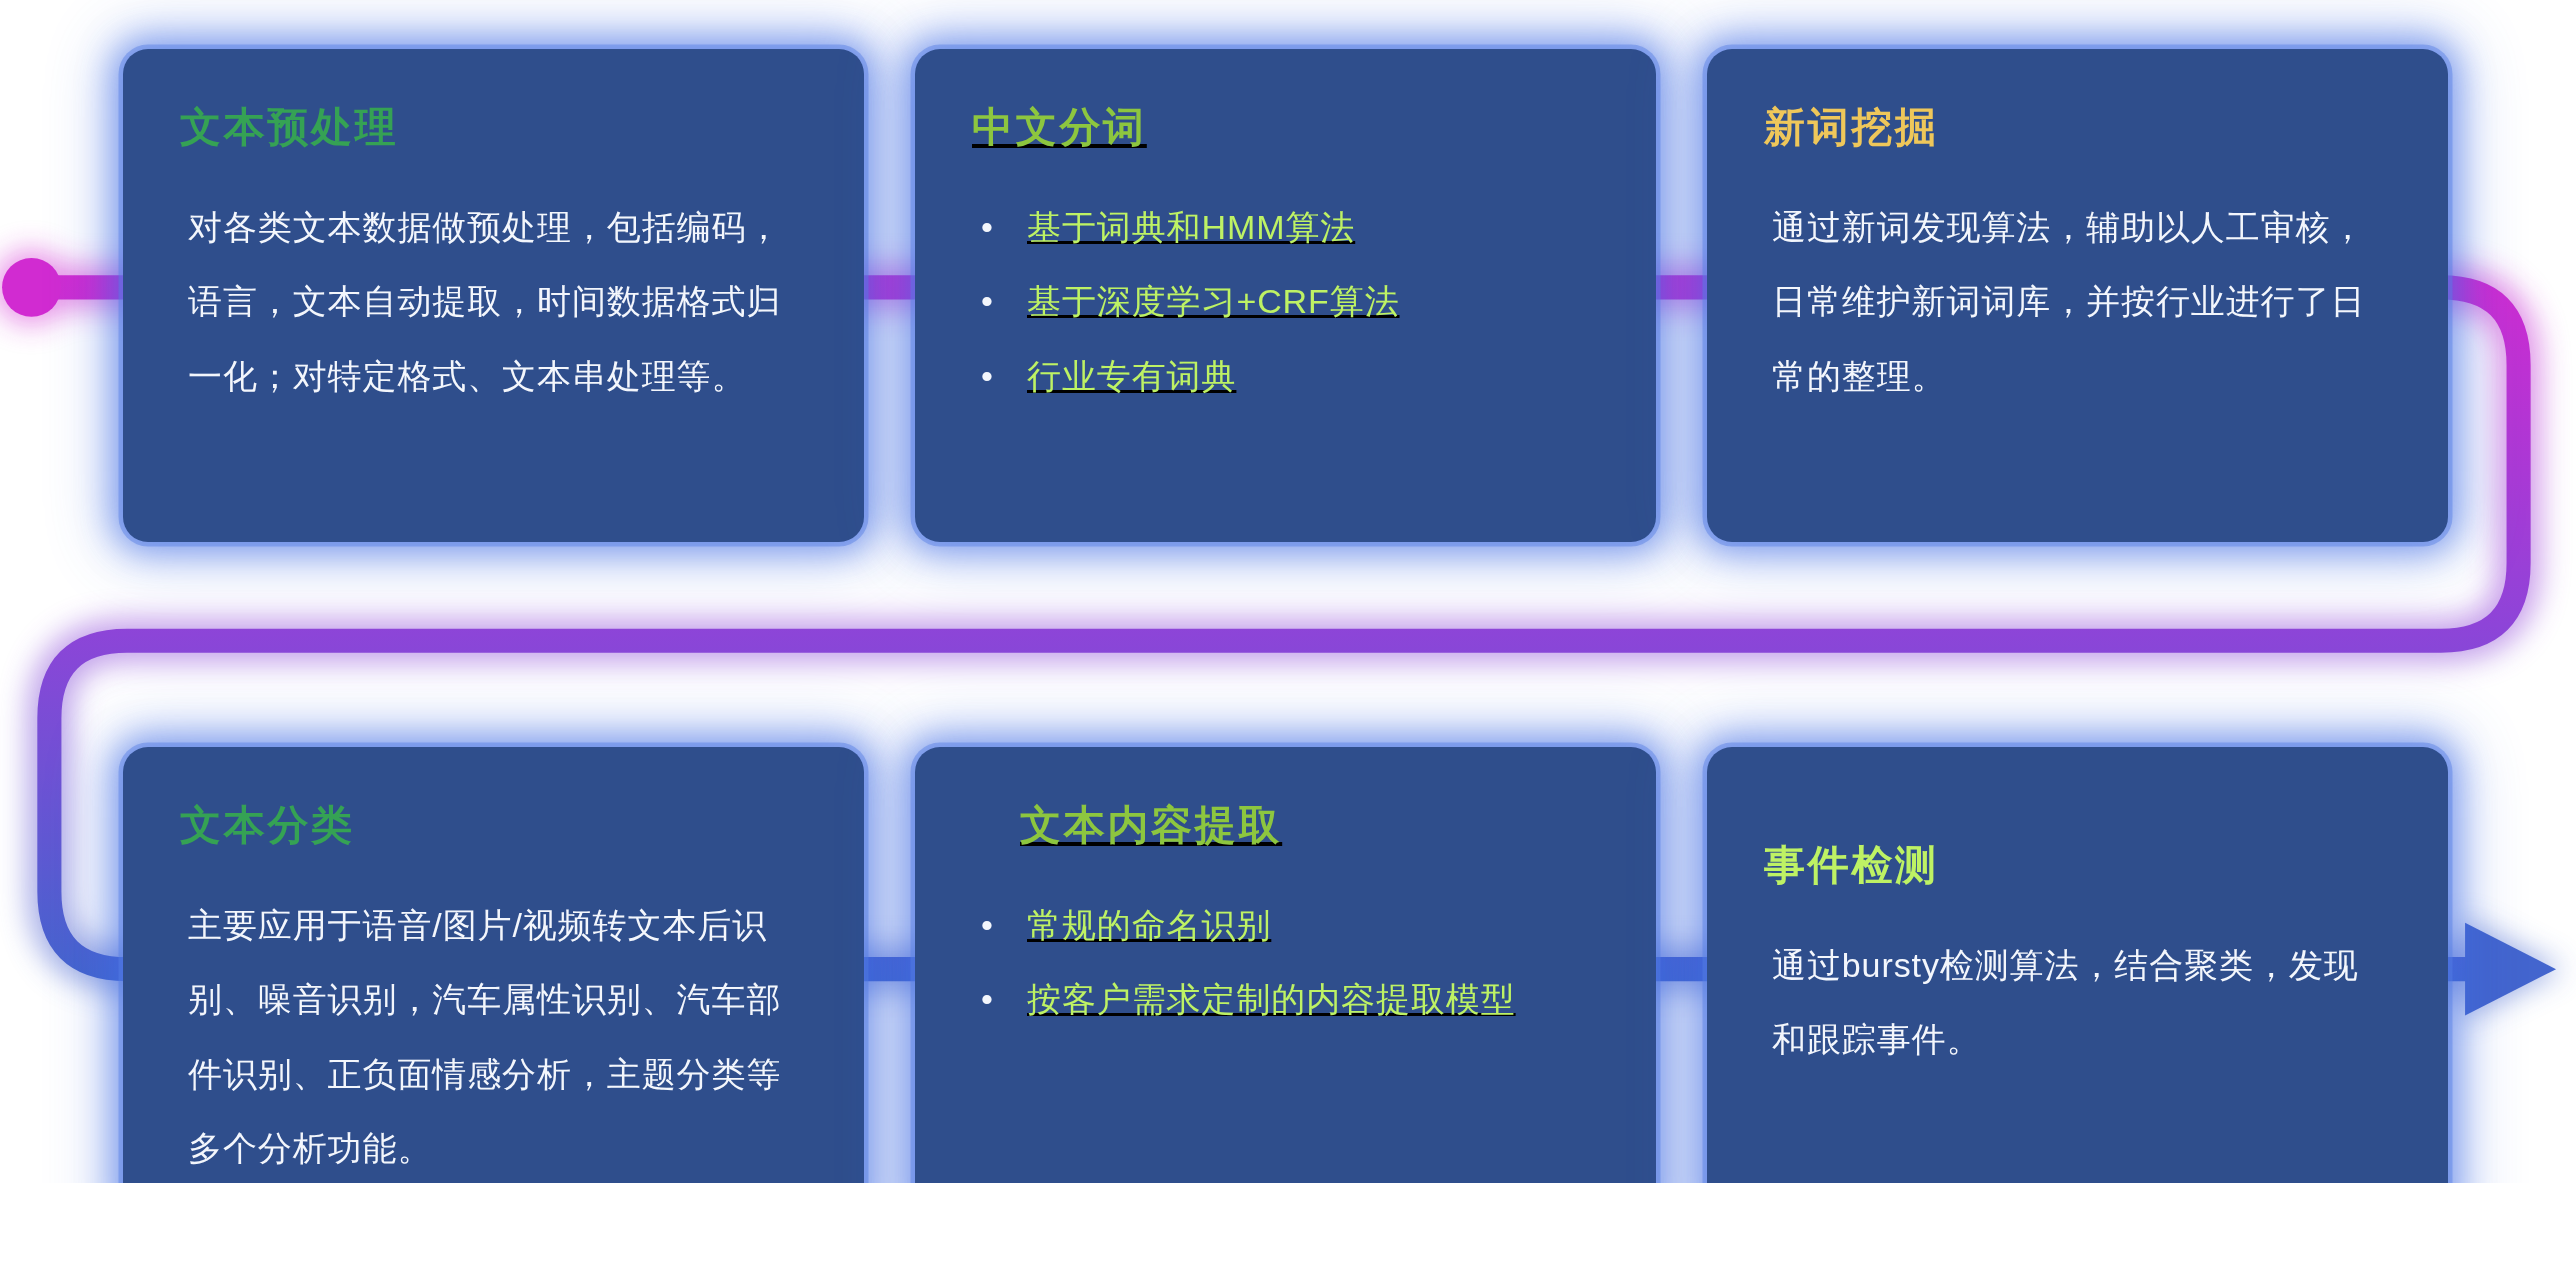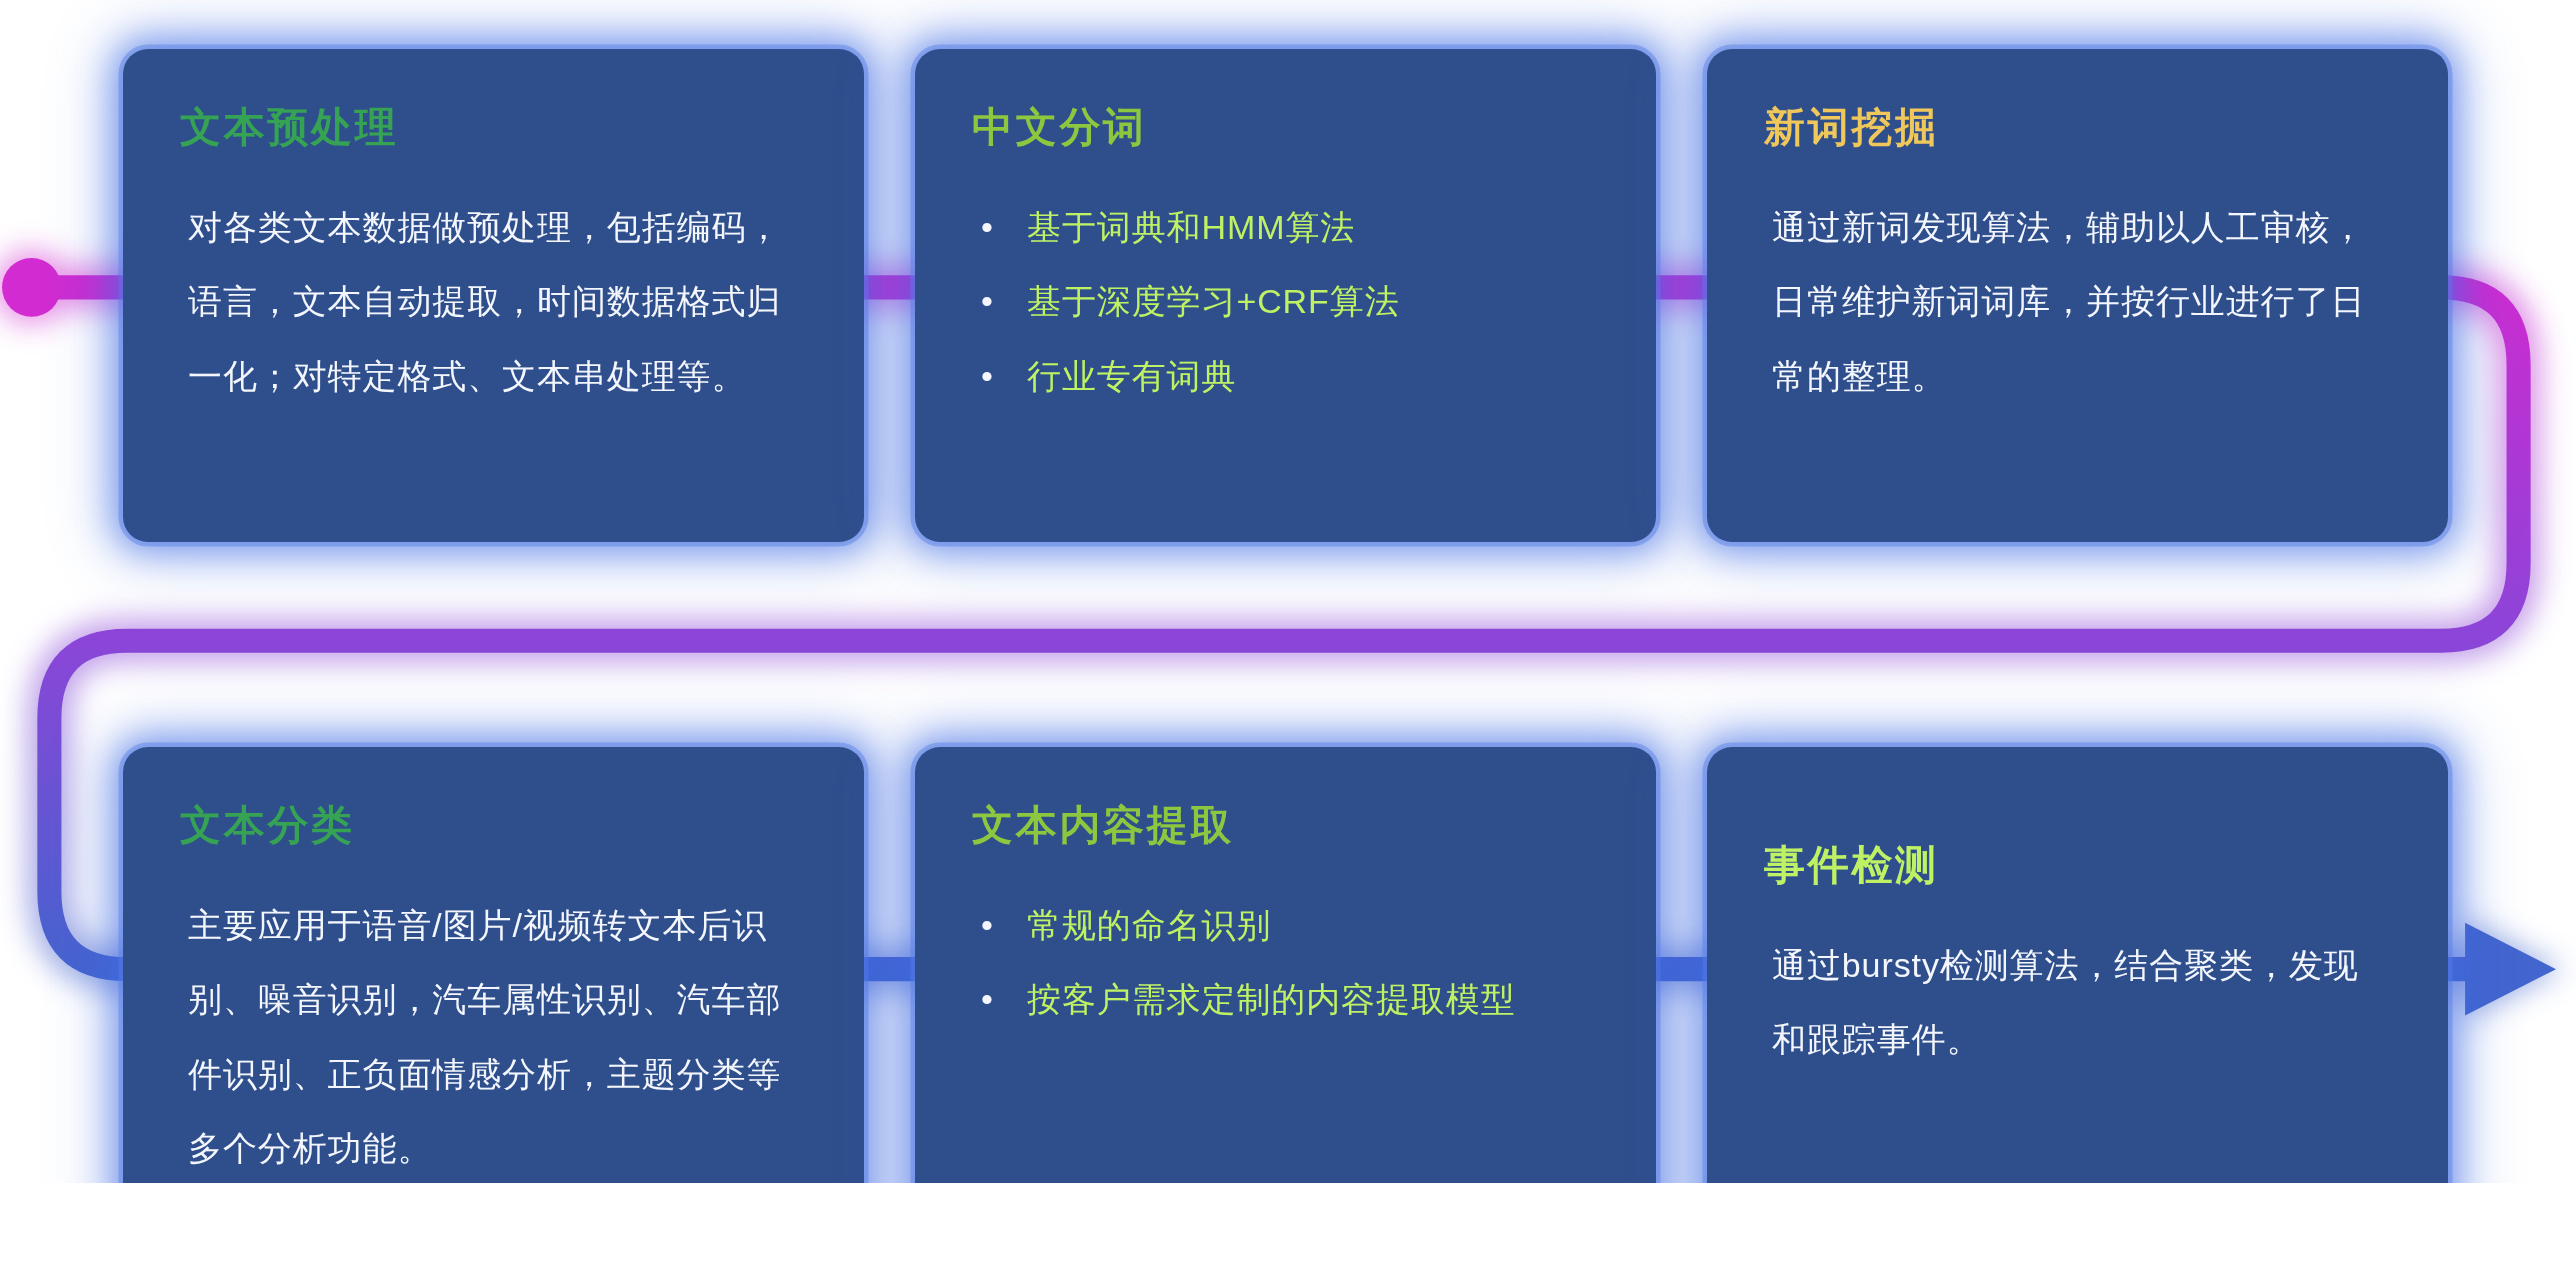--- a/index.html
+++ b/index.html
@@ -19,21 +19,21 @@
     background:#2F4E8C;
     border-radius:25px;
     box-shadow:
       0 0 0 4.5px rgba(86,126,228,0.45),
       0 0 32px 10.7px rgba(64,108,228,0.55),
       0 0 62px 16px rgba(64,108,228,0.30);
   }
   .row1 { top:49px;  height:493px; }
   .row2 { top:747px; height:500px; }
   .col1 { left:123px; }
-  .col2 { left:915px; }
+  .col2 { left:915px;text-decoration:underline; }
   .col3 { left:1707px; }
   .card-title {
     font-size:41px;
     font-weight:bold;
     letter-spacing:2.7px;
     line-height:1.3;
   }
   .card-body {
     margin-top:36px;
     font-size:34px;
@@ -108,21 +108,21 @@
     <div class="card-title" style="color: rgb(239, 199, 90);">新词挖掘</div>
     <div class="card-body">通过新词发现算法，辅助以人工审核，日常维护新词词库，并按行业进行了日常的整理。</div>
   </div>
 
   <div class="card row2 col1">
     <div class="card-title" style="color: rgb(53, 162, 84);">文本分类</div>
     <div class="card-body">主要应用于语音/图片/视频转文本后识别、噪音识别，汽车属性识别、汽车部件识别、正负面情感分析，主题分类等多个分析功能。</div>
   </div>
 
   <div class="card row2 col2">
-    <div class="card-title" style="color: rgb(141, 198, 63);">文本内容提取</div>
+    <div class="card-title" style="color: rgb(141, 198, 63); margin-left: 48px;">文本内容提取</div>
     <ul class="card-bullets">
       <li>常规的命名识别</li>
       <li>按客户需求定制的内容提取模型</li>
     </ul>
   </div>
 
   <div class="card row2 col3">
     <div class="card-title" style="color: #bef264; margin-top: 40px;">事件检测</div>
     <div class="card-body">通过bursty检测算法，结合聚类，发现和跟踪事件。</div>
   </div>

